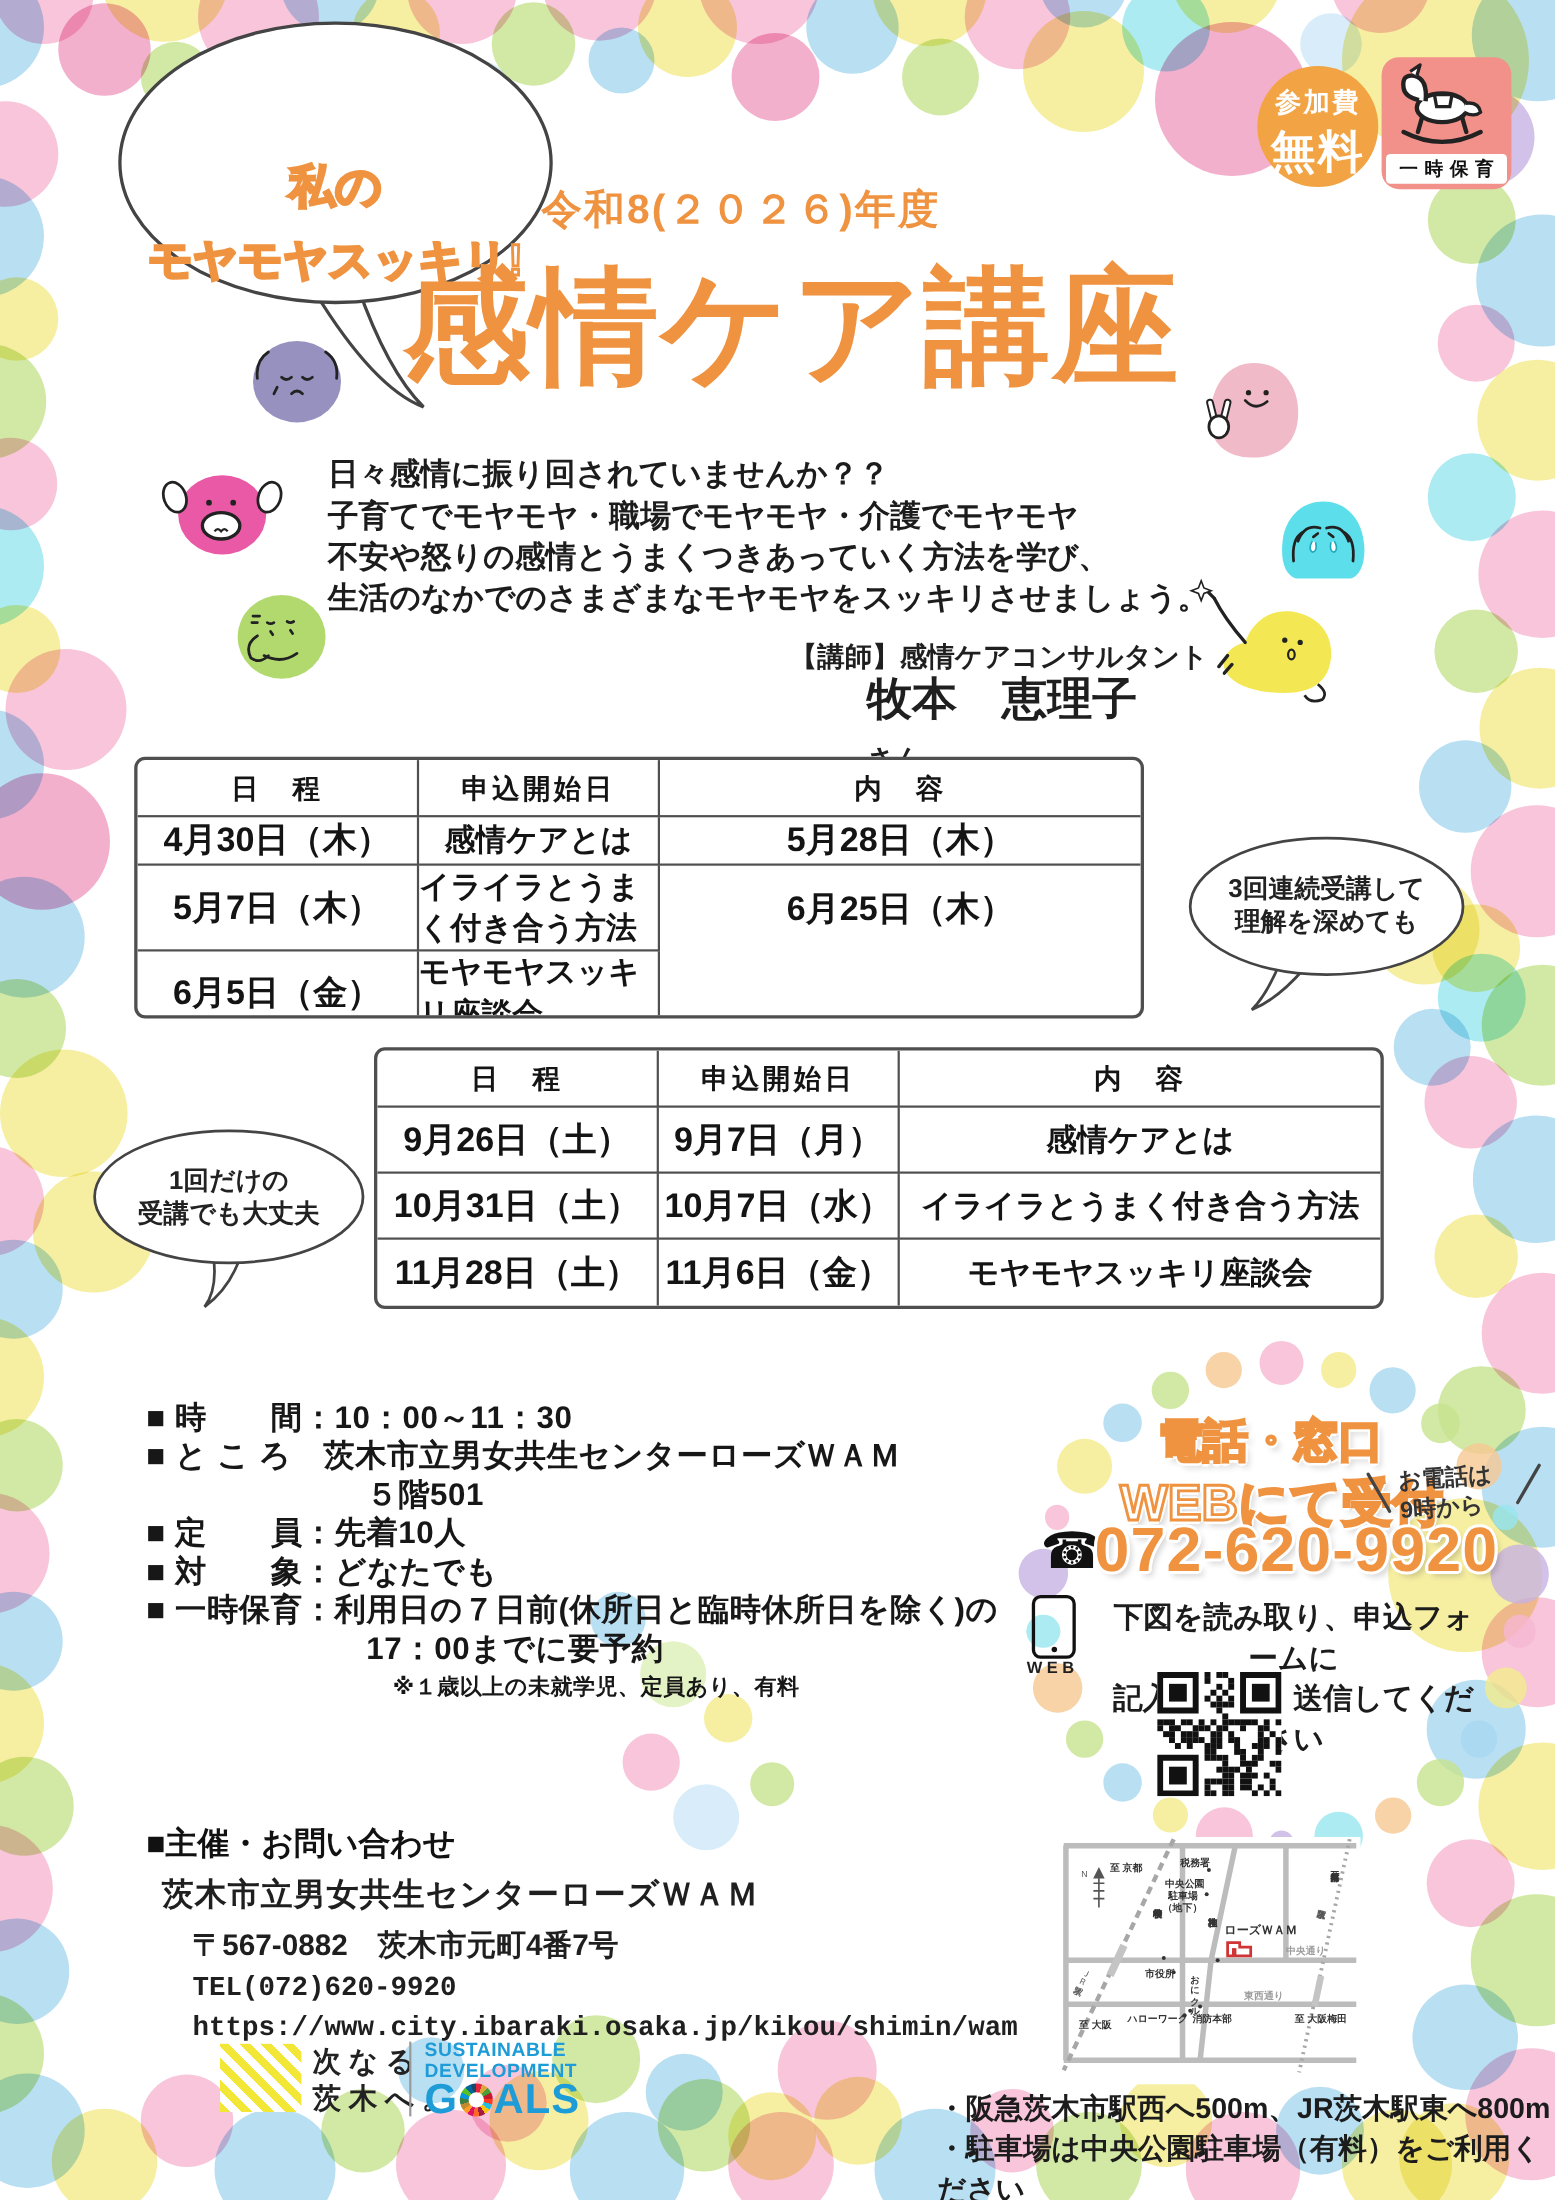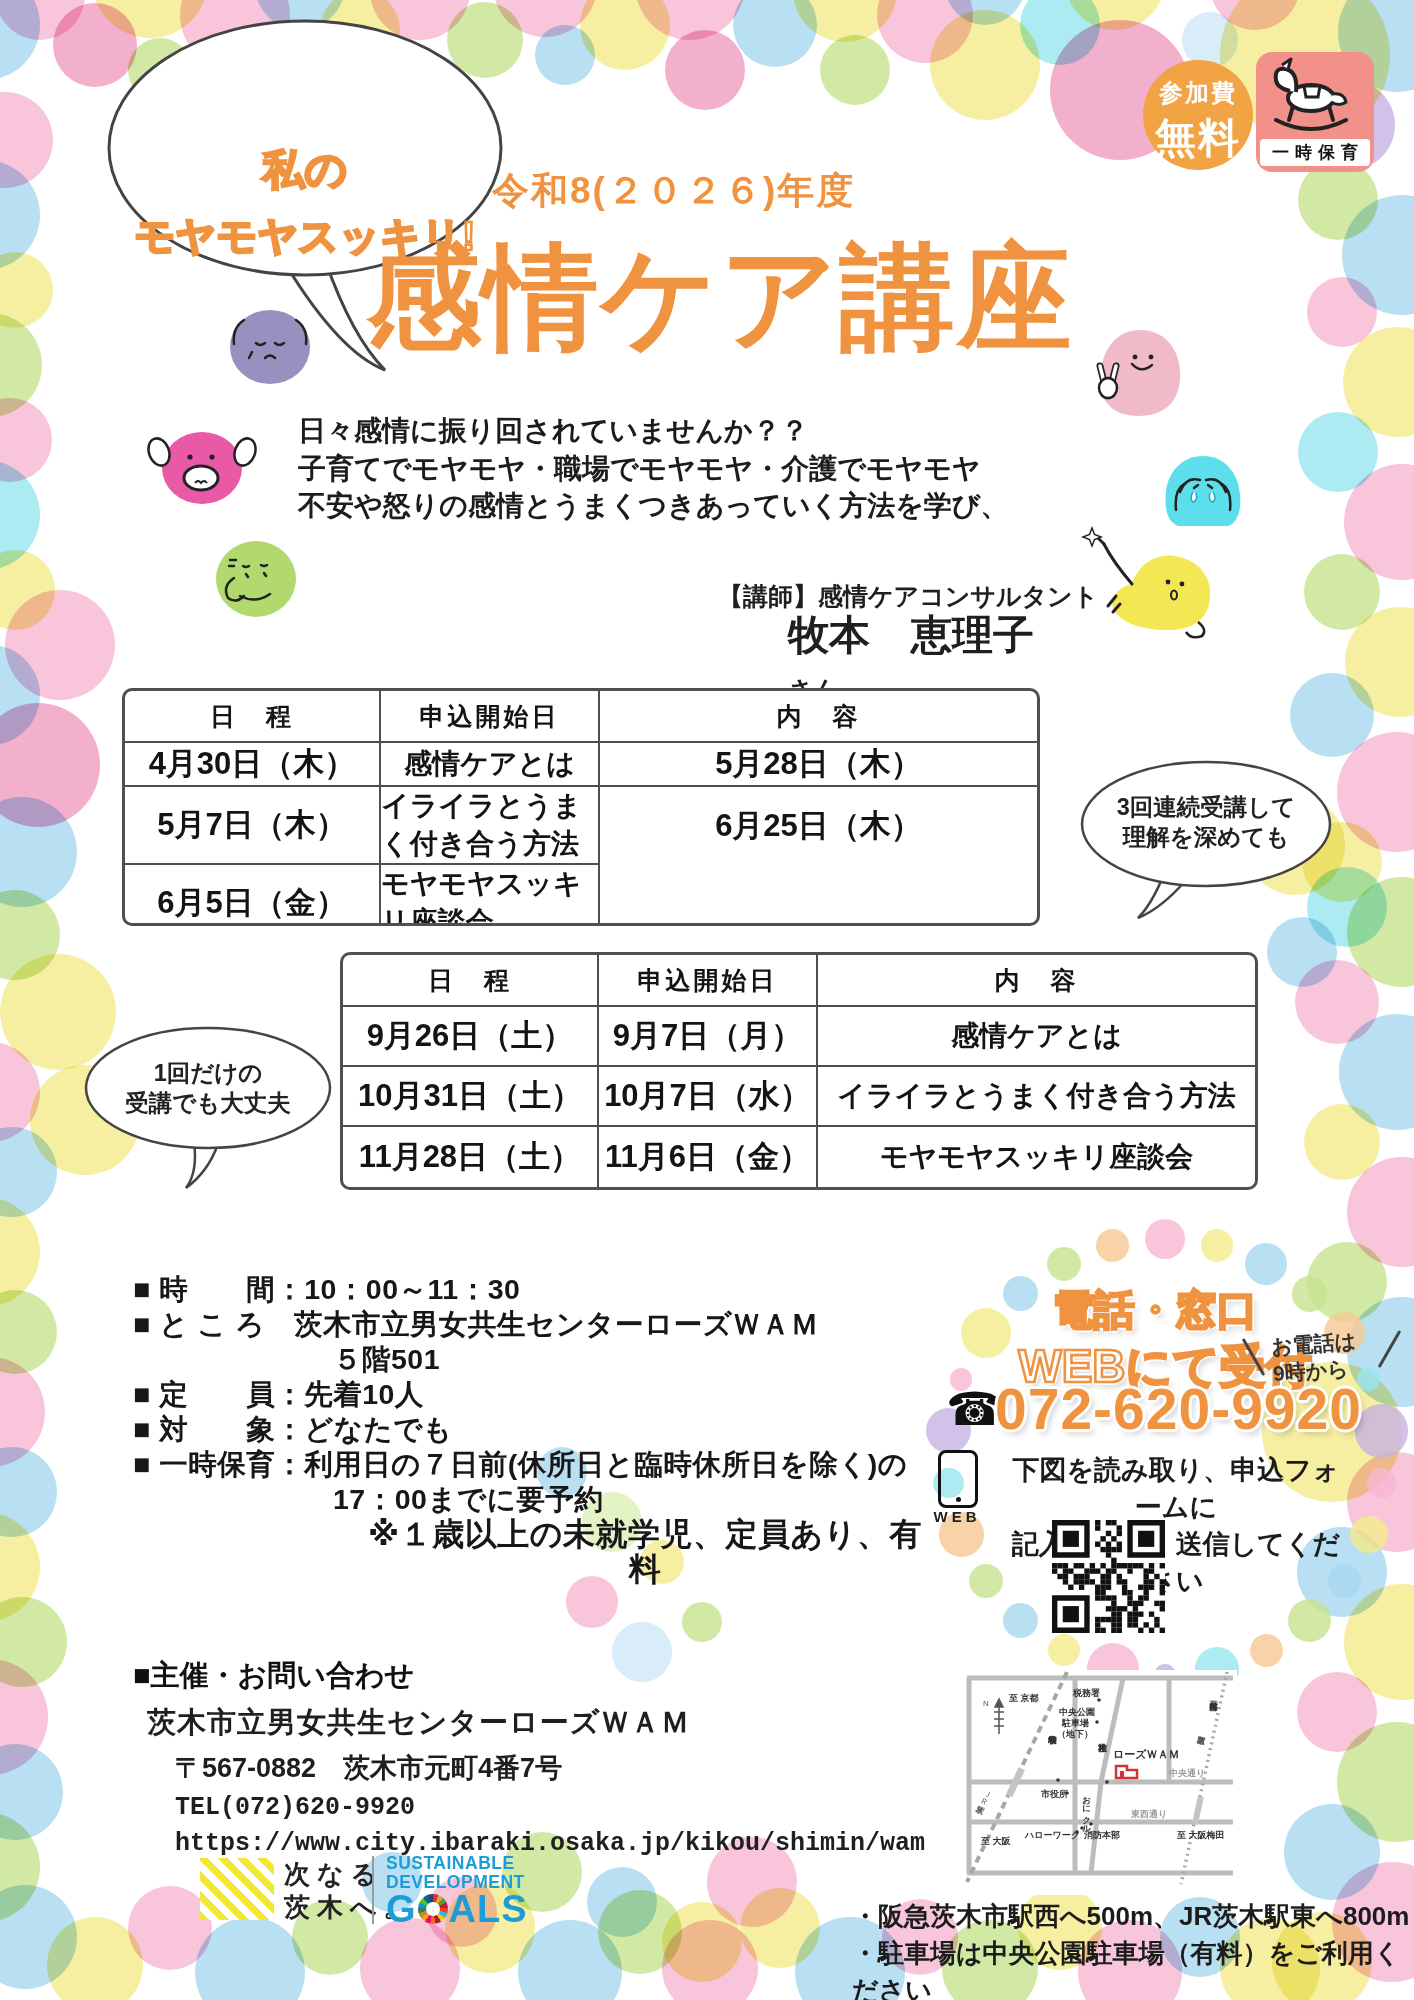--- a/index.html
+++ b/index.html
@@ -44,21 +44,21 @@
   .sched .dd{font-size:31px;}
   .sched .dc{font-size:28px;}
   #table1{left:122px;top:688px;width:912px;height:232px;}
   #table2{left:340px;top:952px;width:912px;height:232px;}
   
   .bubble-text{text-align:center;font-weight:600;color:#222;}
   
   #details{left:133px;top:1272px;width:800px;z-index:5;}
   .detail-line{font-size:28.5px;font-weight:600;color:#171717;line-height:35px;letter-spacing:.5px;}
   .ind1{padding-left:200px;}
-  .note{font-size:32px;padding-left:224px;text-align:center;}
+  .note{font-size:20px;padding-left:224px;}
   
   #reception-ring{left:930px;top:1222px;width:470px;height:470px;z-index:2;}
   #rec-head1{left:975px;top:1283px;width:360px;text-align:center;font-size:41px;z-index:6;}
   #rec-head2{left:960px;top:1336px;width:410px;text-align:center;font-size:46px;z-index:6;}
   #rec-hours{left:1272px;top:1330px;font-size:21px;font-weight:600;line-height:27px;color:#333;
     transform:rotate(-4deg);z-index:7;}
   .slash{position:absolute;width:3px;height:42px;background:#444;border-radius:2px;z-index:7;}
   #phone-icon{left:946px;top:1386px;font-size:46px;color:#111;z-index:6;line-height:1;}
   #phone-number{left:995px;top:1376px;font-size:57px;font-weight:800;letter-spacing:1px;z-index:6;}
   #web-icon{left:938px;top:1450px;width:34px;height:52px;border:3.5px solid #111;border-radius:8px;z-index:6;}
@@ -317,20 +317,21 @@
       <circle cx="102" cy="58" r="2.4" fill="#222"></circle>
     <ellipse cx="94" cy="69" rx="3" ry="4.5" fill="none" stroke="#222" stroke-width="2"></ellipse>
     <path d="M118 96 q10 8 4 14 q-11 4 -16 -4" fill="#fff" stroke="#222" stroke-width="2.5"></path>
     <path d="M12 2 l2.5 6.5 6.5 2.5 -6.5 2.5 -2.5 6.5 -2.5 -6.5 -6.5 -2.5 6.5 -2.5 z" fill="#fff" stroke="#222" stroke-width="1.5"></path>
   </svg>
 
   <div class="abs" id="intro" style="left:298px;top:412px;z-index:5;">
     <div>日々感情に振り回されていませんか？？</div>
     <div>子育てでモヤモヤ・職場でモヤモヤ・介護でモヤモヤ</div>
     <div>不安や怒りの感情とうまくつきあっていく方法を学び、</div>
+    <div>生活のなかでのさまざまなモヤモヤをスッキリさせましょう。</div>
   </div>
   <div class="abs" id="lecturer-label" style="left:718px;top:580px;z-index:5;">【講師】感情ケアコンサルタント</div>
   <div class="abs" id="lecturer-line" style="left:788px;top:608px;z-index:5;">
     <span id="lecturer-name">牧本　恵理子</span>
     <span id="lecturer-honorific">さん</span>
   </div>
 
   <div class="abs sched" id="table1">
     <div class="h">日　程</div>
     <div class="h">申込開始日</div>

